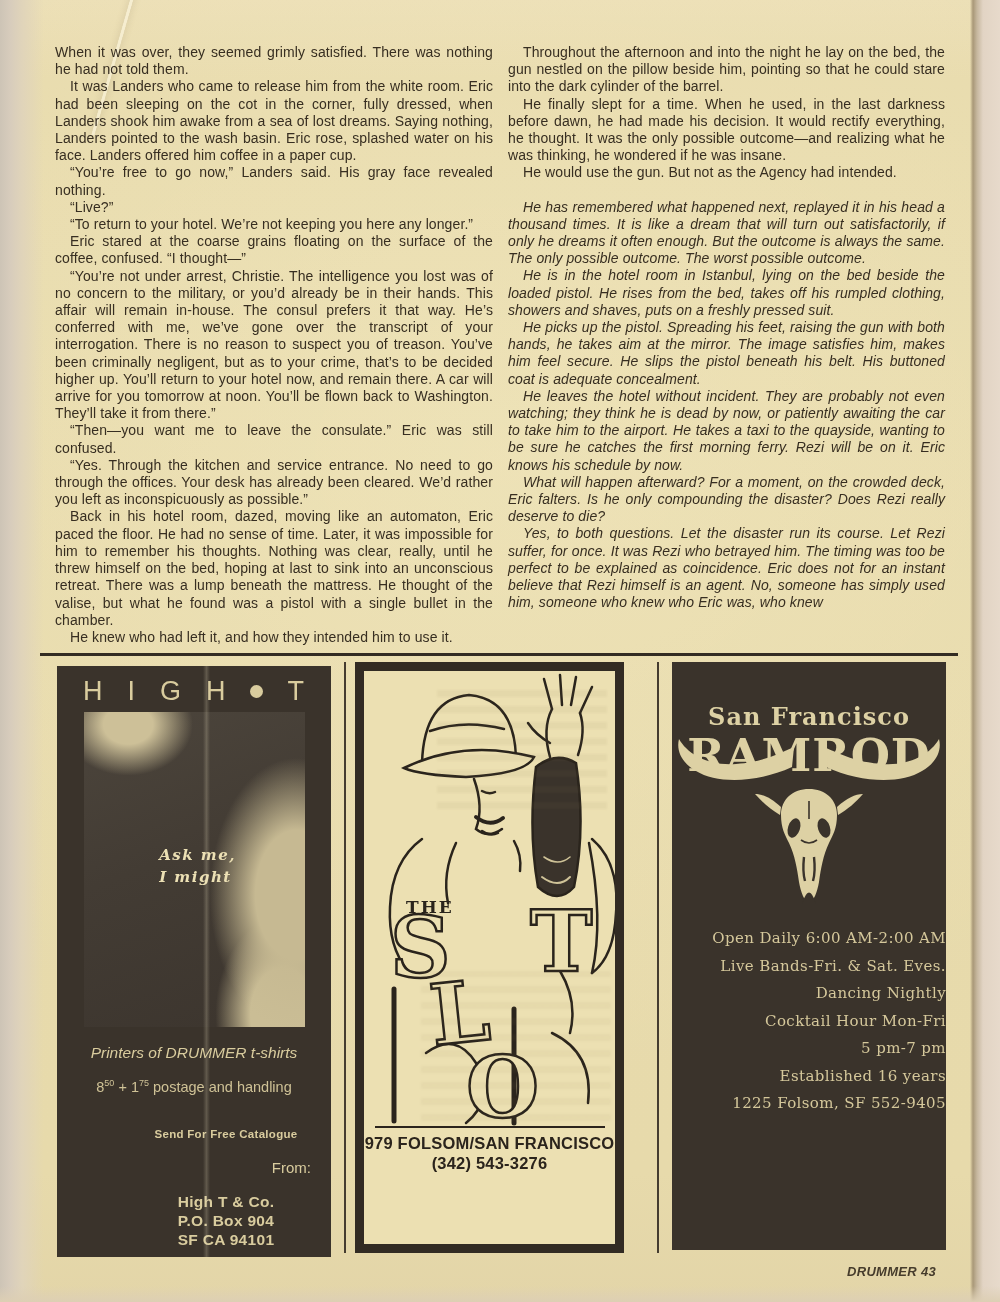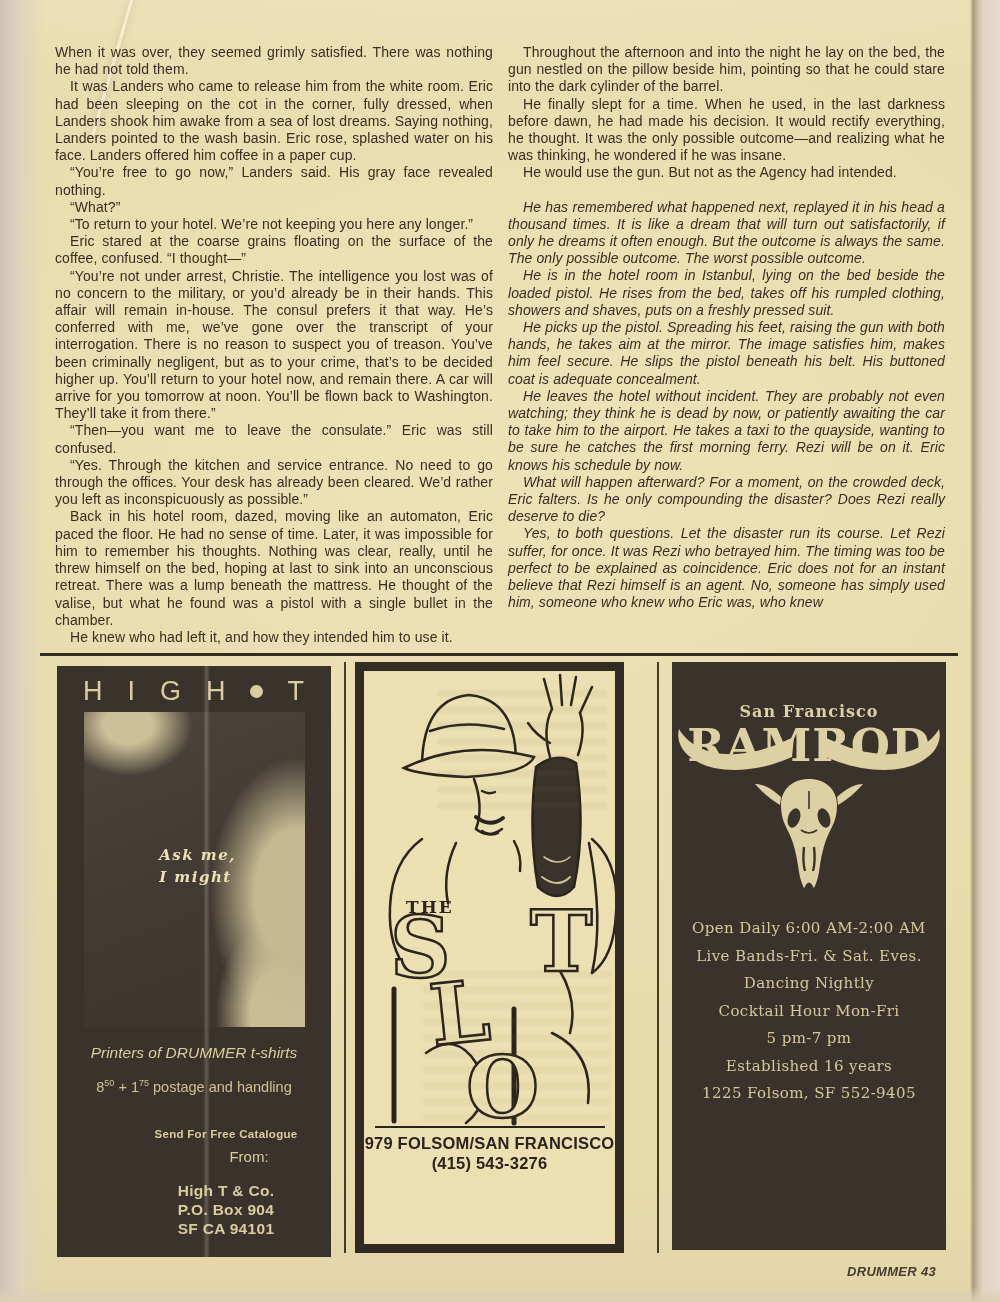--- a/index.html
+++ b/index.html
@@ -53,66 +53,66 @@
   .shirt-text{position:absolute;left:34%;top:42%;font-family:"DejaVu Serif",serif;
     font-style:italic;font-weight:bold;font-size:15px;line-height:22px;
     letter-spacing:1.5px;color:#ece0b4;}
   .ht-tagline{position:absolute;left:0;top:378px;width:100%;text-align:center;
     font-style:italic;font-size:15.5px;color:#d9cc9e;}
   .ht-price{position:absolute;left:0;top:412px;width:100%;text-align:center;
     font-size:14.5px;color:#cfc296;}
   .ht-price sup{font-size:9px;}
   .ht-order{position:absolute;left:84px;top:462px;width:170px;text-align:center;}
   .ht-cat{font-size:11.5px;font-weight:bold;letter-spacing:.3px;}
-  .ht-from{font-size:15px;margin-top:8px;padding-left:46px;}
+  .ht-from{font-size:15px;margin-top:19px;padding-left:46px;text-align:right;}
   .ht-addr{margin-top:16px;font-size:15.5px;font-weight:bold;line-height:19px;letter-spacing:.3px;}
 
   
   .ad-slot{left:355px;top:662px;width:269px;height:591px;background:#322b23;padding:9px;}
   .slot-inner{position:relative;width:100%;height:100%;background:#ece0b2;overflow:hidden;}
   .bleed{position:absolute;filter:blur(1px);opacity:.5;pointer-events:none;}
   .bleed-1{right:8px;top:18px;width:170px;height:120px;
     background:repeating-linear-gradient(0deg,rgba(140,122,82,.16) 0 7px,rgba(0,0,0,0) 7px 16px);}
   .bleed-2{right:4px;top:300px;width:190px;height:150px;
     background:repeating-linear-gradient(0deg,rgba(140,122,82,.13) 0 7px,rgba(0,0,0,0) 7px 16px);}
   .slot-art{display:block;margin:0 auto;}
   .slot-line{width:230px;margin:0 auto 5px auto;border-top:2px solid #2b241c;}
   .slot-addr,.slot-phone{text-align:center;font-weight:bold;font-size:16.5px;
     line-height:20px;color:#2b241c;letter-spacing:.2px;}
 
   
   .ad-ramrod{left:672px;top:662px;width:274px;height:588px;background:#3a332b;color:#d9cc9e;
     text-align:center;}
   .rr-city{margin-top:40px;font-family:"DejaVu Serif",serif;font-weight:bold;
-    font-size:16px;letter-spacing:1px;color:#ddd1a4;}
+    font-size:24px;letter-spacing:1px;color:#ddd1a4;}
   .rr-logo{position:relative;height:58px;margin-top:-4px;}
   .rr-horns{position:absolute;left:0;top:0;width:100%;height:100%;}
   .rr-name{position:relative;font-family:"DejaVu Serif",serif;font-weight:bold;
     font-size:45px;letter-spacing:1px;color:#ddd1a4;line-height:58px;}
   .rr-skull{display:block;margin:0 auto;}
   .rr-lines{margin-top:18px;font-family:"DejaVu Serif",serif;font-size:15px;
-    line-height:27.5px;letter-spacing:.4px;color:#d5c89b;}
+    line-height:27.5px;letter-spacing:.4px;color:#d5c89b;text-align:right;}
 
   .footer{position:absolute;top:1264px;right:64px;font-size:13px;font-style:italic;
     font-weight:bold;color:#463c2c;letter-spacing:.3px;}
 </style>
 </head>
 <body>
 
 <div class="page">
   <div class="edge-left"></div>
   <div class="edge-right"></div>
   <div class="edge-bottom"></div>
   <div class="crease"></div>
 
   <section class="col col-left">
     <p class="flush">When it was over, they seemed grimly satisfied. There was nothing he had not told them.</p>
     <p>It was Landers who came to release him from the white room. Eric had been sleeping on the cot in the corner, fully dressed, when Landers shook him awake from a sea of lost dreams. Saying nothing, Landers pointed to the wash basin. Eric rose, splashed water on his face. Landers offered him coffee in a paper cup.</p>
     <p>“You’re free to go now,” Landers said. His gray face revealed nothing.</p>
-    <p>“What?”</p>
+    <p>“Live?”</p>
     <p>“To return to your hotel. We’re not keeping you here any longer.”</p>
     <p>Eric stared at the coarse grains floating on the surface of the coffee, confused. “I thought—”</p>
     <p>“You’re not under arrest, Christie. The intelligence you lost was of no concern to the military, or you’d already be in their hands. This affair will remain in-house. The consul prefers it that way. He’s conferred with me, we’ve gone over the transcript of your interrogation. There is no reason to suspect you of treason. You’ve been criminally negligent, but as to your crime, that’s to be decided higher up. You’ll return to your hotel now, and remain there. A car will arrive for you tomorrow at noon. You’ll be flown back to Washington. They’ll take it from there.”</p>
     <p>“Then—you want me to leave the consulate.” Eric was still confused.</p>
     <p>“Yes. Through the kitchen and service entrance. No need to go through the offices. Your desk has already been cleared. We’d rather you left as inconspicuously as possible.”</p>
     <p>Back in his hotel room, dazed, moving like an automaton, Eric paced the floor. He had no sense of time. Later, it was impossible for him to remember his thoughts. Nothing was clear, really, until he threw himself on the bed, hoping at last to sink into an unconscious retreat. There was a lump beneath the mattress. He thought of the valise, but what he found was a pistol with a single bullet in the chamber.</p>
     <p>He knew who had left it, and how they intended him to use it.</p>
   </section>
 
   <section class="col col-right">
@@ -215,21 +215,21 @@
         <g font-family="DejaVu Serif, serif" font-weight="bold" fill="#ece0b2" stroke="#2a241c" stroke-width="2.5">
           <text x="42" y="242" font-size="17" letter-spacing="2" fill="#2a241c" stroke="none">THE</text>
           <text x="26" y="306" font-size="84">S</text>
           <text x="166" y="300" font-size="84">T</text>
           <text x="66" y="372" font-size="84" transform="rotate(-6 90 340)">L</text>
           <text x="102" y="446" font-size="84">O</text>
         </g>
       </svg>
       <div class="slot-line"></div>
       <div class="slot-addr">979 FOLSOM/SAN FRANCISCO</div>
-      <div class="slot-phone">(415) 543-3276</div>
+      <div class="slot-phone">(342) 543-3276</div>
     </div>
   </aside>
 
   <aside class="ad ad-ramrod">
     <div class="rr-city">San Francisco</div>
     <div class="rr-logo">
       <svg class="rr-horns" viewBox="0 0 274 58" preserveAspectRatio="none">
         <path d="M120 40 C85 56 45 57 24 44 C10 36 4 24 7 12 C16 28 38 39 64 37 C90 35 104 28 122 20 Z" fill="#ddd1a4"></path>
         <path d="M154 40 C189 56 229 57 250 44 C264 36 270 24 267 12 C258 28 236 39 210 37 C184 35 170 28 152 20 Z" fill="#ddd1a4"></path>
       </svg>

